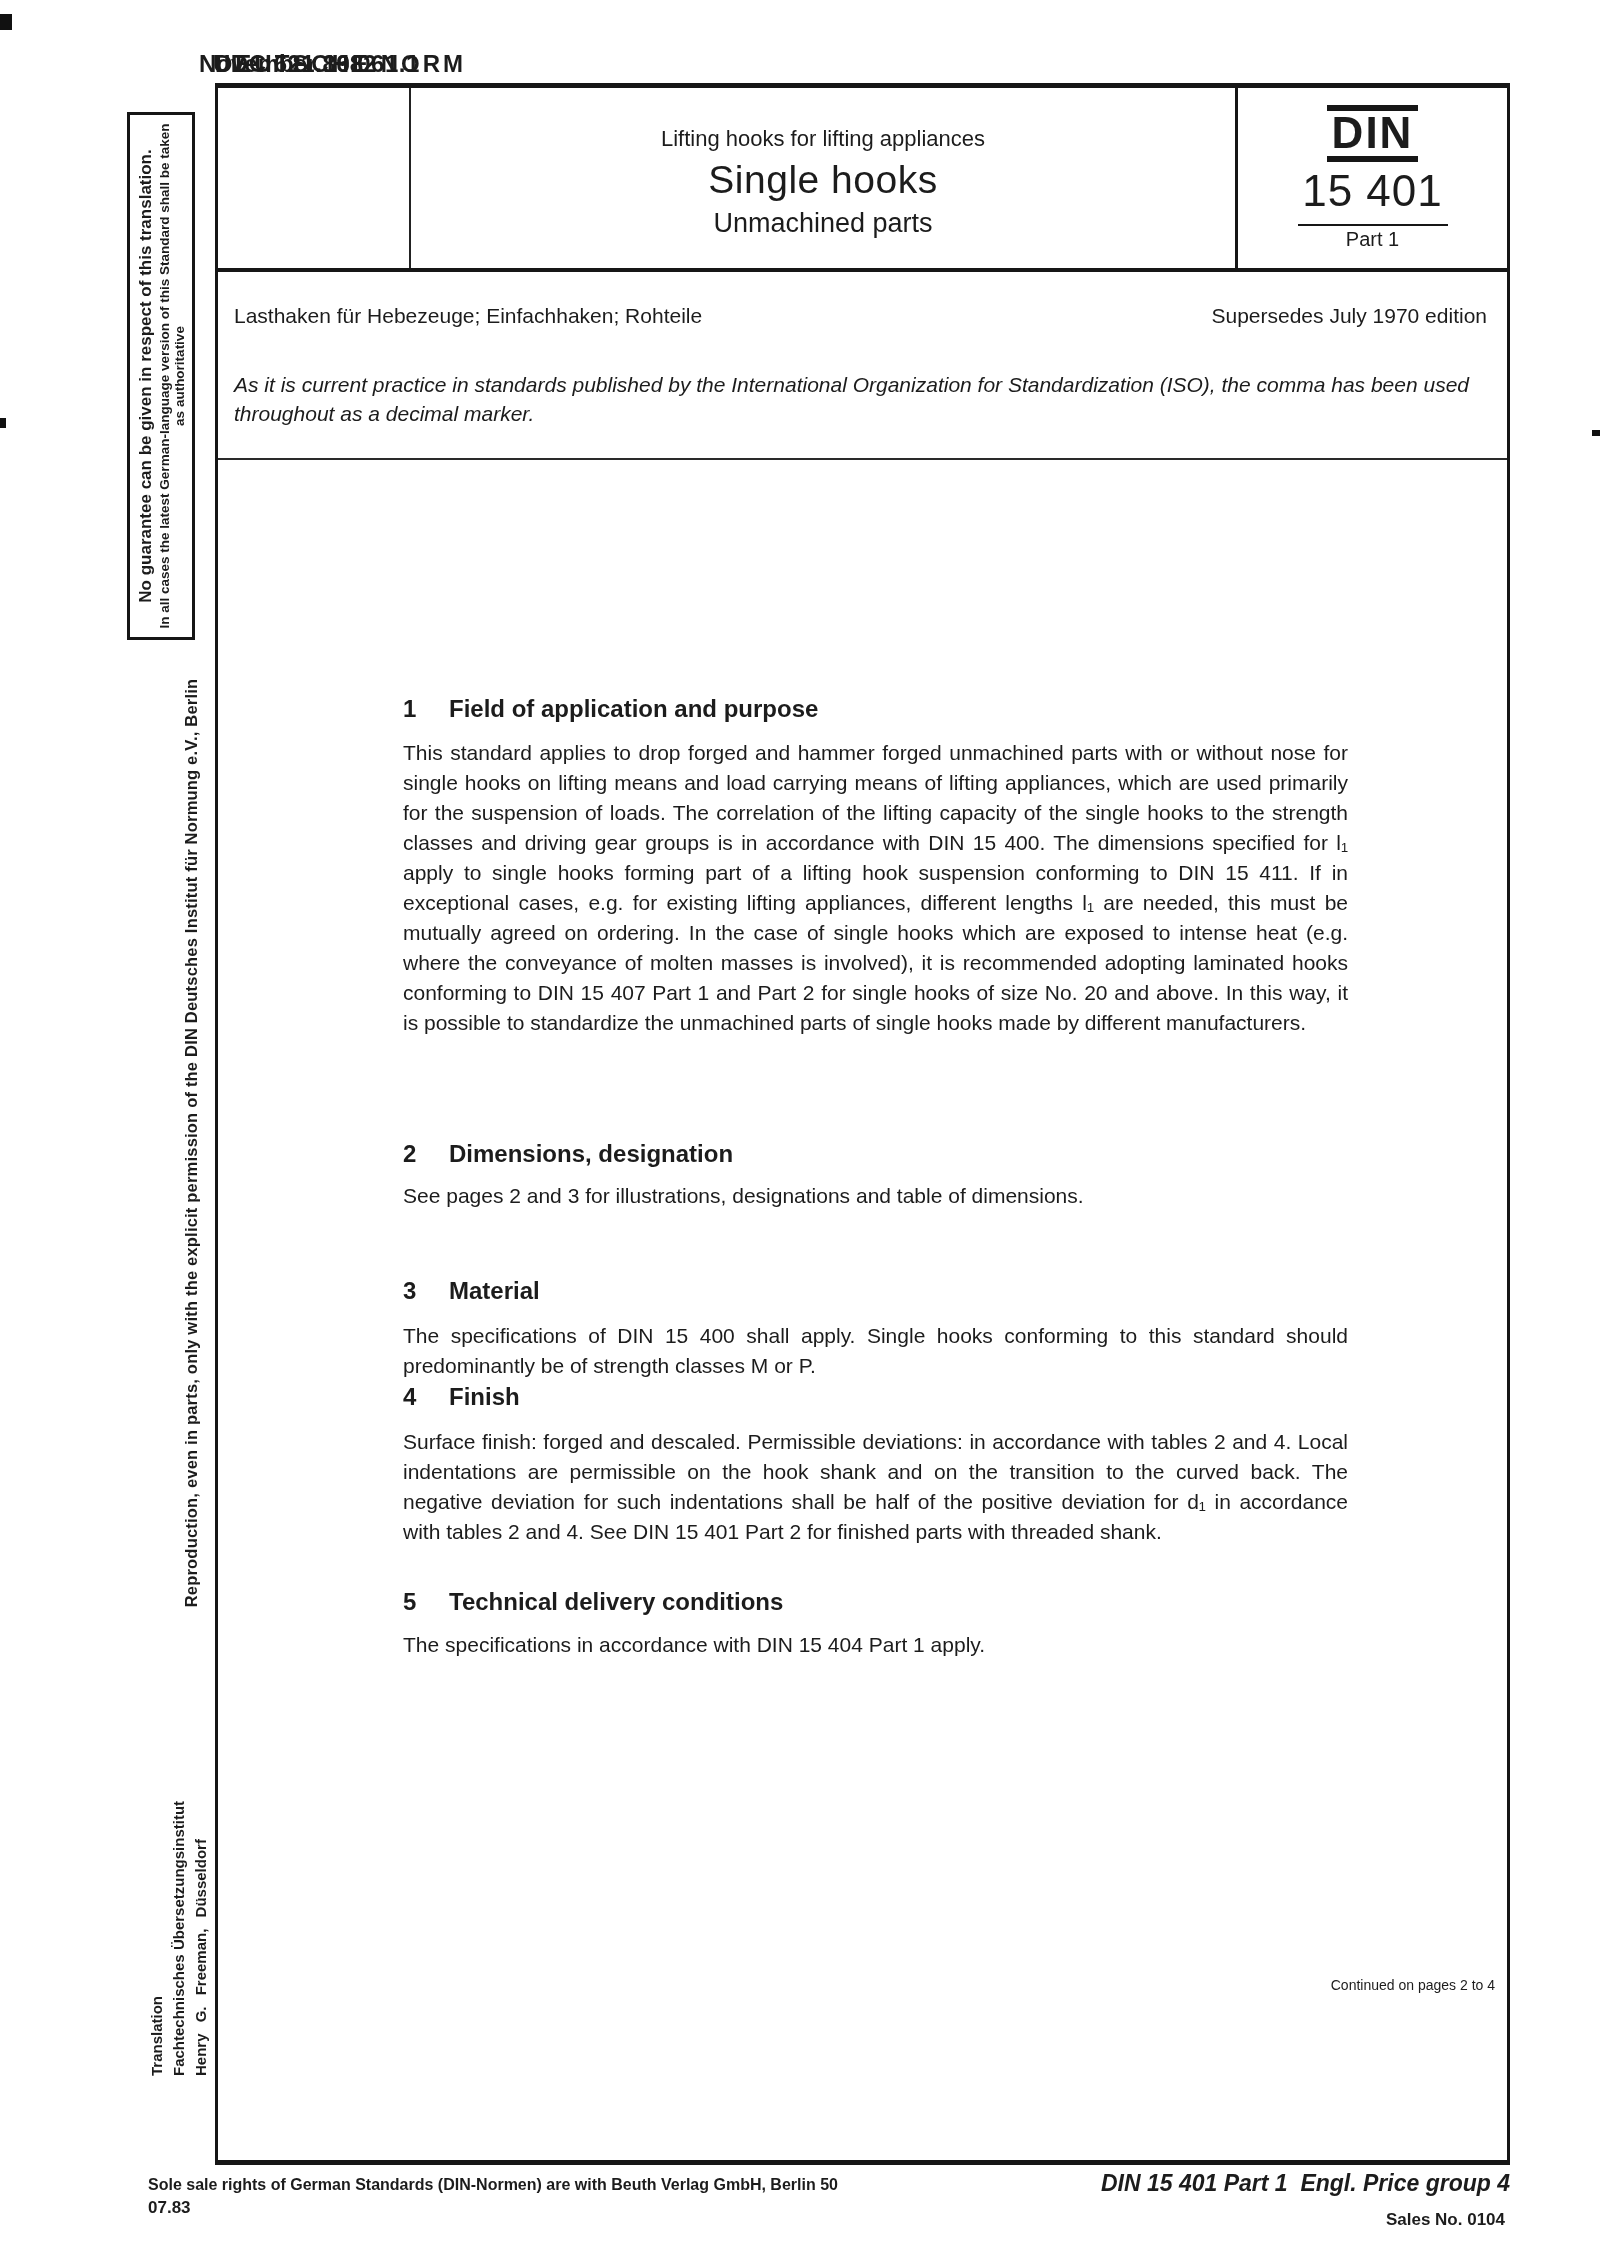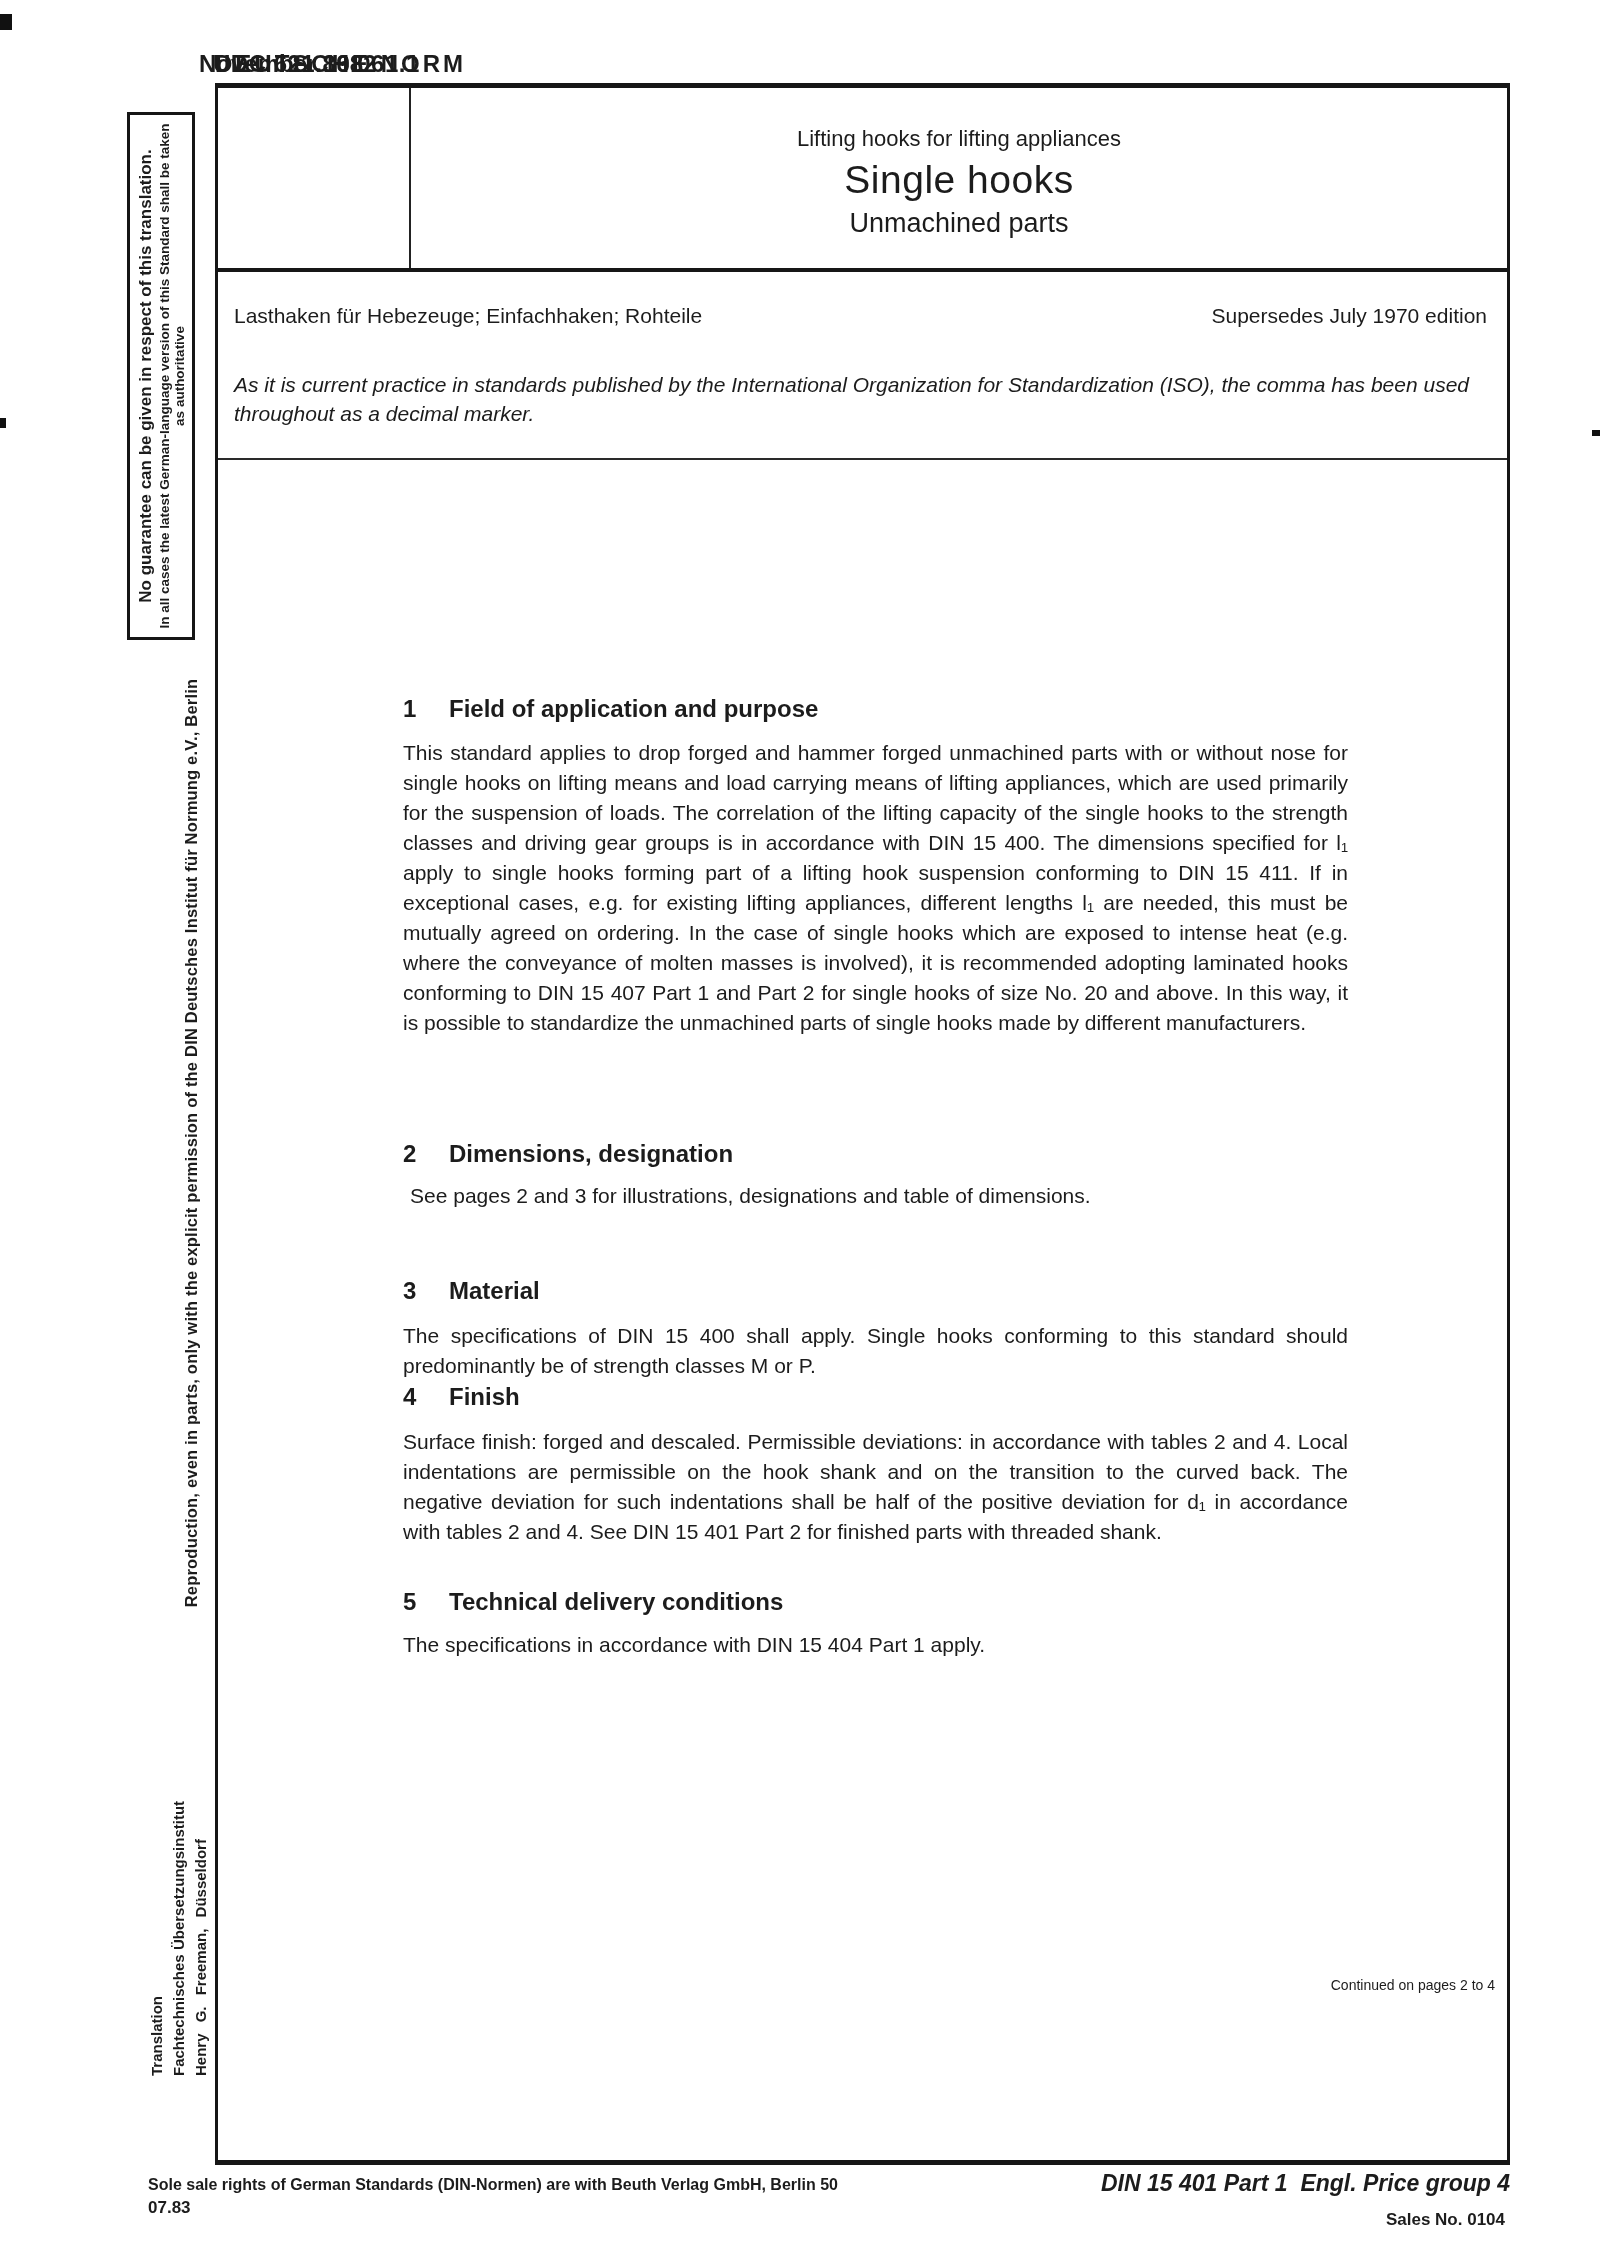--- a/index.html
+++ b/index.html
@@ -102,38 +102,44 @@
 
   <div class="abs frame">
 
     <div class="titleblock">
       <div class="cell-left"></div>
       <div class="cell-mid">
         <div class="t-super">Lifting hooks for lifting appliances</div>
         <div class="t-main">Single hooks</div>
         <div class="t-sub">Unmachined parts</div>
       </div>
+      <div class="cell-din">
+        <div class="din-logo">DIN</div>
+        <div class="din-num">15 401</div>
+        <div class="din-rule"></div>
+        <div class="din-part">Part 1</div>
+      </div>
     </div>
 
     <div class="german-title">Lasthaken für Hebezeuge; Einfachhaken; Rohteile</div>
     <div class="supersedes">Supersedes July 1970 edition</div>
 
     <div class="iso-note">As it is current practice in standards published by the International Organization for Standardization (ISO), the comma has been used throughout as a decimal marker.</div>
     <div class="note-rule"></div>
 
 
     <div class="sec" style="top:607px;">
       <span class="sec-num">1</span><span>Field of application and purpose</span>
     </div>
     <div class="body-par" style="top:650px;">This standard applies to drop forged and hammer forged unmachined parts with or without nose for single hooks on lifting means and load carrying means of lifting appliances, which are used primarily for the suspension of loads. The correlation of the lifting capacity of the single hooks to the strength classes and driving gear groups is in accordance with DIN 15 400. The dimensions specified for l₁ apply to single hooks forming part of a lifting hook suspension conforming to DIN 15 411. If in exceptional cases, e.g. for existing lifting appliances, different lengths l₁ are needed, this must be mutually agreed on ordering. In the case of single hooks which are exposed to intense heat (e.g. where the conveyance of molten masses is involved), it is recommended adopting laminated hooks conforming to DIN 15 407 Part 1 and Part 2 for single hooks of size No. 20 and above. In this way, it is possible to standardize the unmachined parts of single hooks made by different manufacturers.</div>
 
     <div class="sec" style="top:1052px;">
       <span class="sec-num">2</span><span>Dimensions, designation</span>
     </div>
-    <div class="body-line" style="top:1096px;margin-left:7px;">See pages 2 and 3 for illustrations, designations and table of dimensions.</div>
+    <div class="body-line" style="top:1096px;">See pages 2 and 3 for illustrations, designations and table of dimensions.</div>
 
     <div class="sec" style="top:1189px;">
       <span class="sec-num">3</span><span>Material</span>
     </div>
     <div class="body-par" style="top:1233px;">The specifications of DIN 15 400 shall apply. Single hooks conforming to this standard should predominantly be of strength classes M or P.</div>
 
     <div class="sec" style="top:1295px;">
       <span class="sec-num">4</span><span>Finish</span>
     </div>
     <div class="body-par" style="top:1339px;">Surface finish: forged and descaled. Permissible deviations: in accordance with tables 2 and 4. Local indentations are permissible on the hook shank and on the transition to the curved back. The negative deviation for such indentations shall be half of the positive deviation for d₁ in accordance with tables 2 and 4. See DIN 15 401 Part 2 for finished parts with threaded shank.</div>

